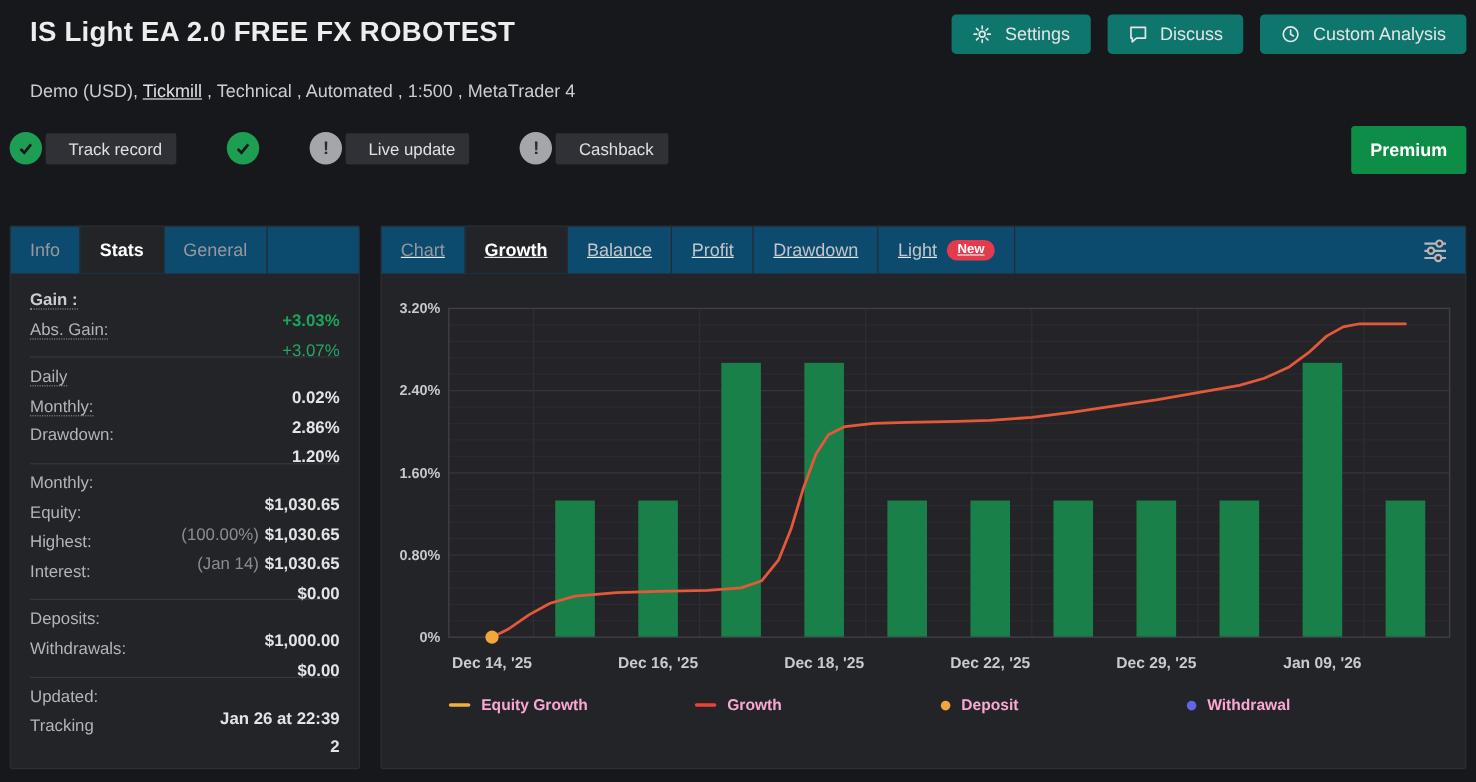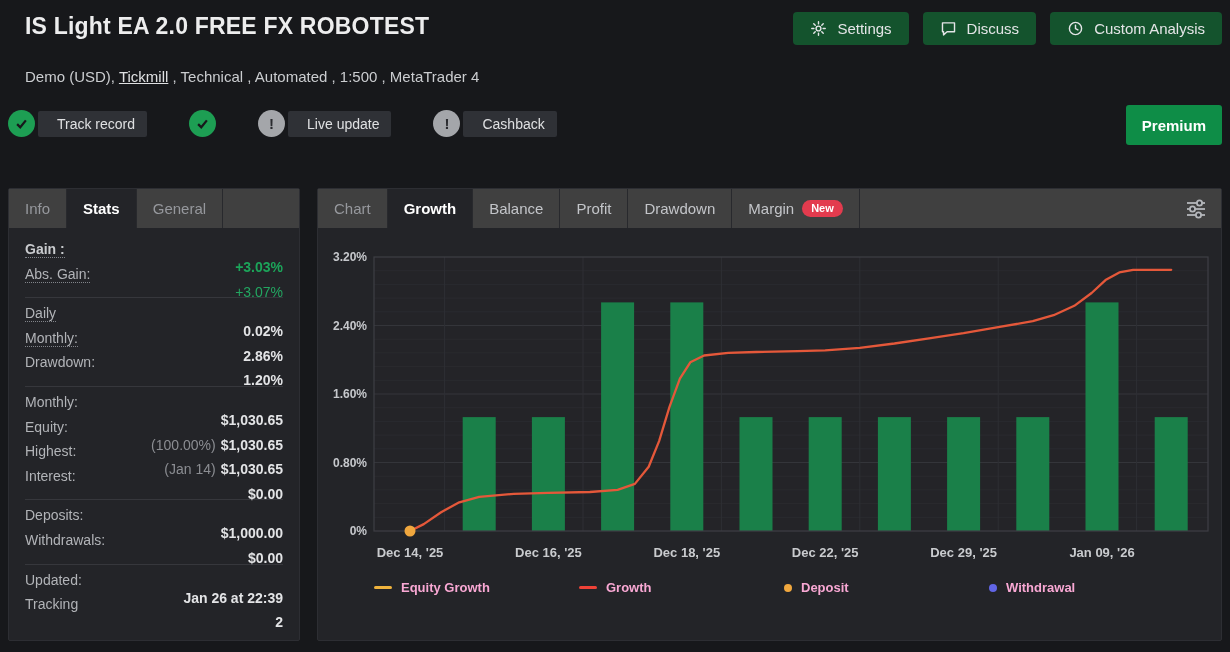--- a/index.html
+++ b/index.html
@@ -10,21 +10,21 @@
     color:#e8e9ea;
     position:relative;
     overflow:hidden;
   }
   .page-title{
     position:absolute; left:25px; top:13px;
     font-size:23px; font-weight:bold; letter-spacing:.2px; color:#ededee;
   }
   .top-buttons{ position:absolute; top:12px; right:8px; display:flex; gap:14px; }
   .top-btn{
-    background:#14532d; border:none; border-radius:4px; height:33px;
+    background:#0f766e; border:none; border-radius:4px; height:33px;
     padding:0 17px; display:flex; align-items:center; gap:10px;
     color:#e4e5e7; font-size:15px; font-family:inherit; cursor:pointer;
   }
   .top-btn svg{ display:block; }
   .subtitle{ position:absolute; left:25px; top:68px; font-size:15px; color:#cbcdd0; }
   .subtitle a{ color:#dfe0e2; text-decoration:underline; cursor:pointer; }
   .badges{ position:absolute; left:8px; top:110px; display:flex; gap:42px; align-items:center; }
   .badge{ display:flex; align-items:center;gap:16px; }
   .badge-icon{
     width:27px; height:27px; border-radius:50%; z-index:1; flex:none;
@@ -41,22 +41,22 @@
   .premium-btn{
     position:absolute; top:105px; right:8px; height:40px;
     background:#0e8d47; color:#fff; font-size:15px; font-weight:bold;
     border:none; border-radius:3px; padding:0 16px; font-family:inherit; cursor:pointer;
   }
   .panel{
     position:absolute; top:188px; height:453px;
     background:#232428; border:1px solid #2d2e33; border-radius:2px;
   }
   .side-panel{ left:8px; width:292px; }
-  .chart-panel{ left:317px; width:905px; }
-  .tabbar{ height:39px; background:#404040; display:flex; overflow:hidden; }
+  .chart-panel{ left:317px; width:905px;text-decoration:underline; }
+  .tabbar{ height:39px; background:#0c4a6e; display:flex; overflow:hidden; }
   .tab{
     padding:0 16px; display:flex; align-items:center; gap:8px;
     font-size:15px; color:#96989d; border-right:1px solid #28292d;
     cursor:pointer; white-space:nowrap;
   }
   .tab.bright{ color:#c3c5c9; }
   .tab.active{ background:#232428; color:#ffffff; font-weight:bold; }
   .tab .new-pill{
     background:#e33b4e; color:#fff; font-size:11px; font-weight:bold;
     padding:2px 9px; border-radius:9px; line-height:13px;
@@ -238,21 +238,21 @@
       <div class="tab bright">
         <span>Balance</span>
       </div>
       <div class="tab bright">
         <span>Profit</span>
       </div>
       <div class="tab bright">
         <span>Drawdown</span>
       </div>
       <div class="tab bright">
-        <span>Margin</span>
+        <span>Light</span>
         <span class="new-pill">New</span>
       </div>
     </div>
   <div class="chart-filter">
     <svg width="24" height="24" viewBox="0 0 24 24" fill="none" stroke="currentColor" stroke-width="1.8">
       <line x1="3" y1="6" x2="21" y2="6"></line>
         <circle cx="15.5" cy="6" r="2.6" fill="#313338"></circle>
       <line x1="3" y1="12" x2="21" y2="12"></line>
         <circle cx="8.5" cy="12" r="2.6" fill="#313338"></circle>
       <line x1="3" y1="18" x2="21" y2="18"></line>

